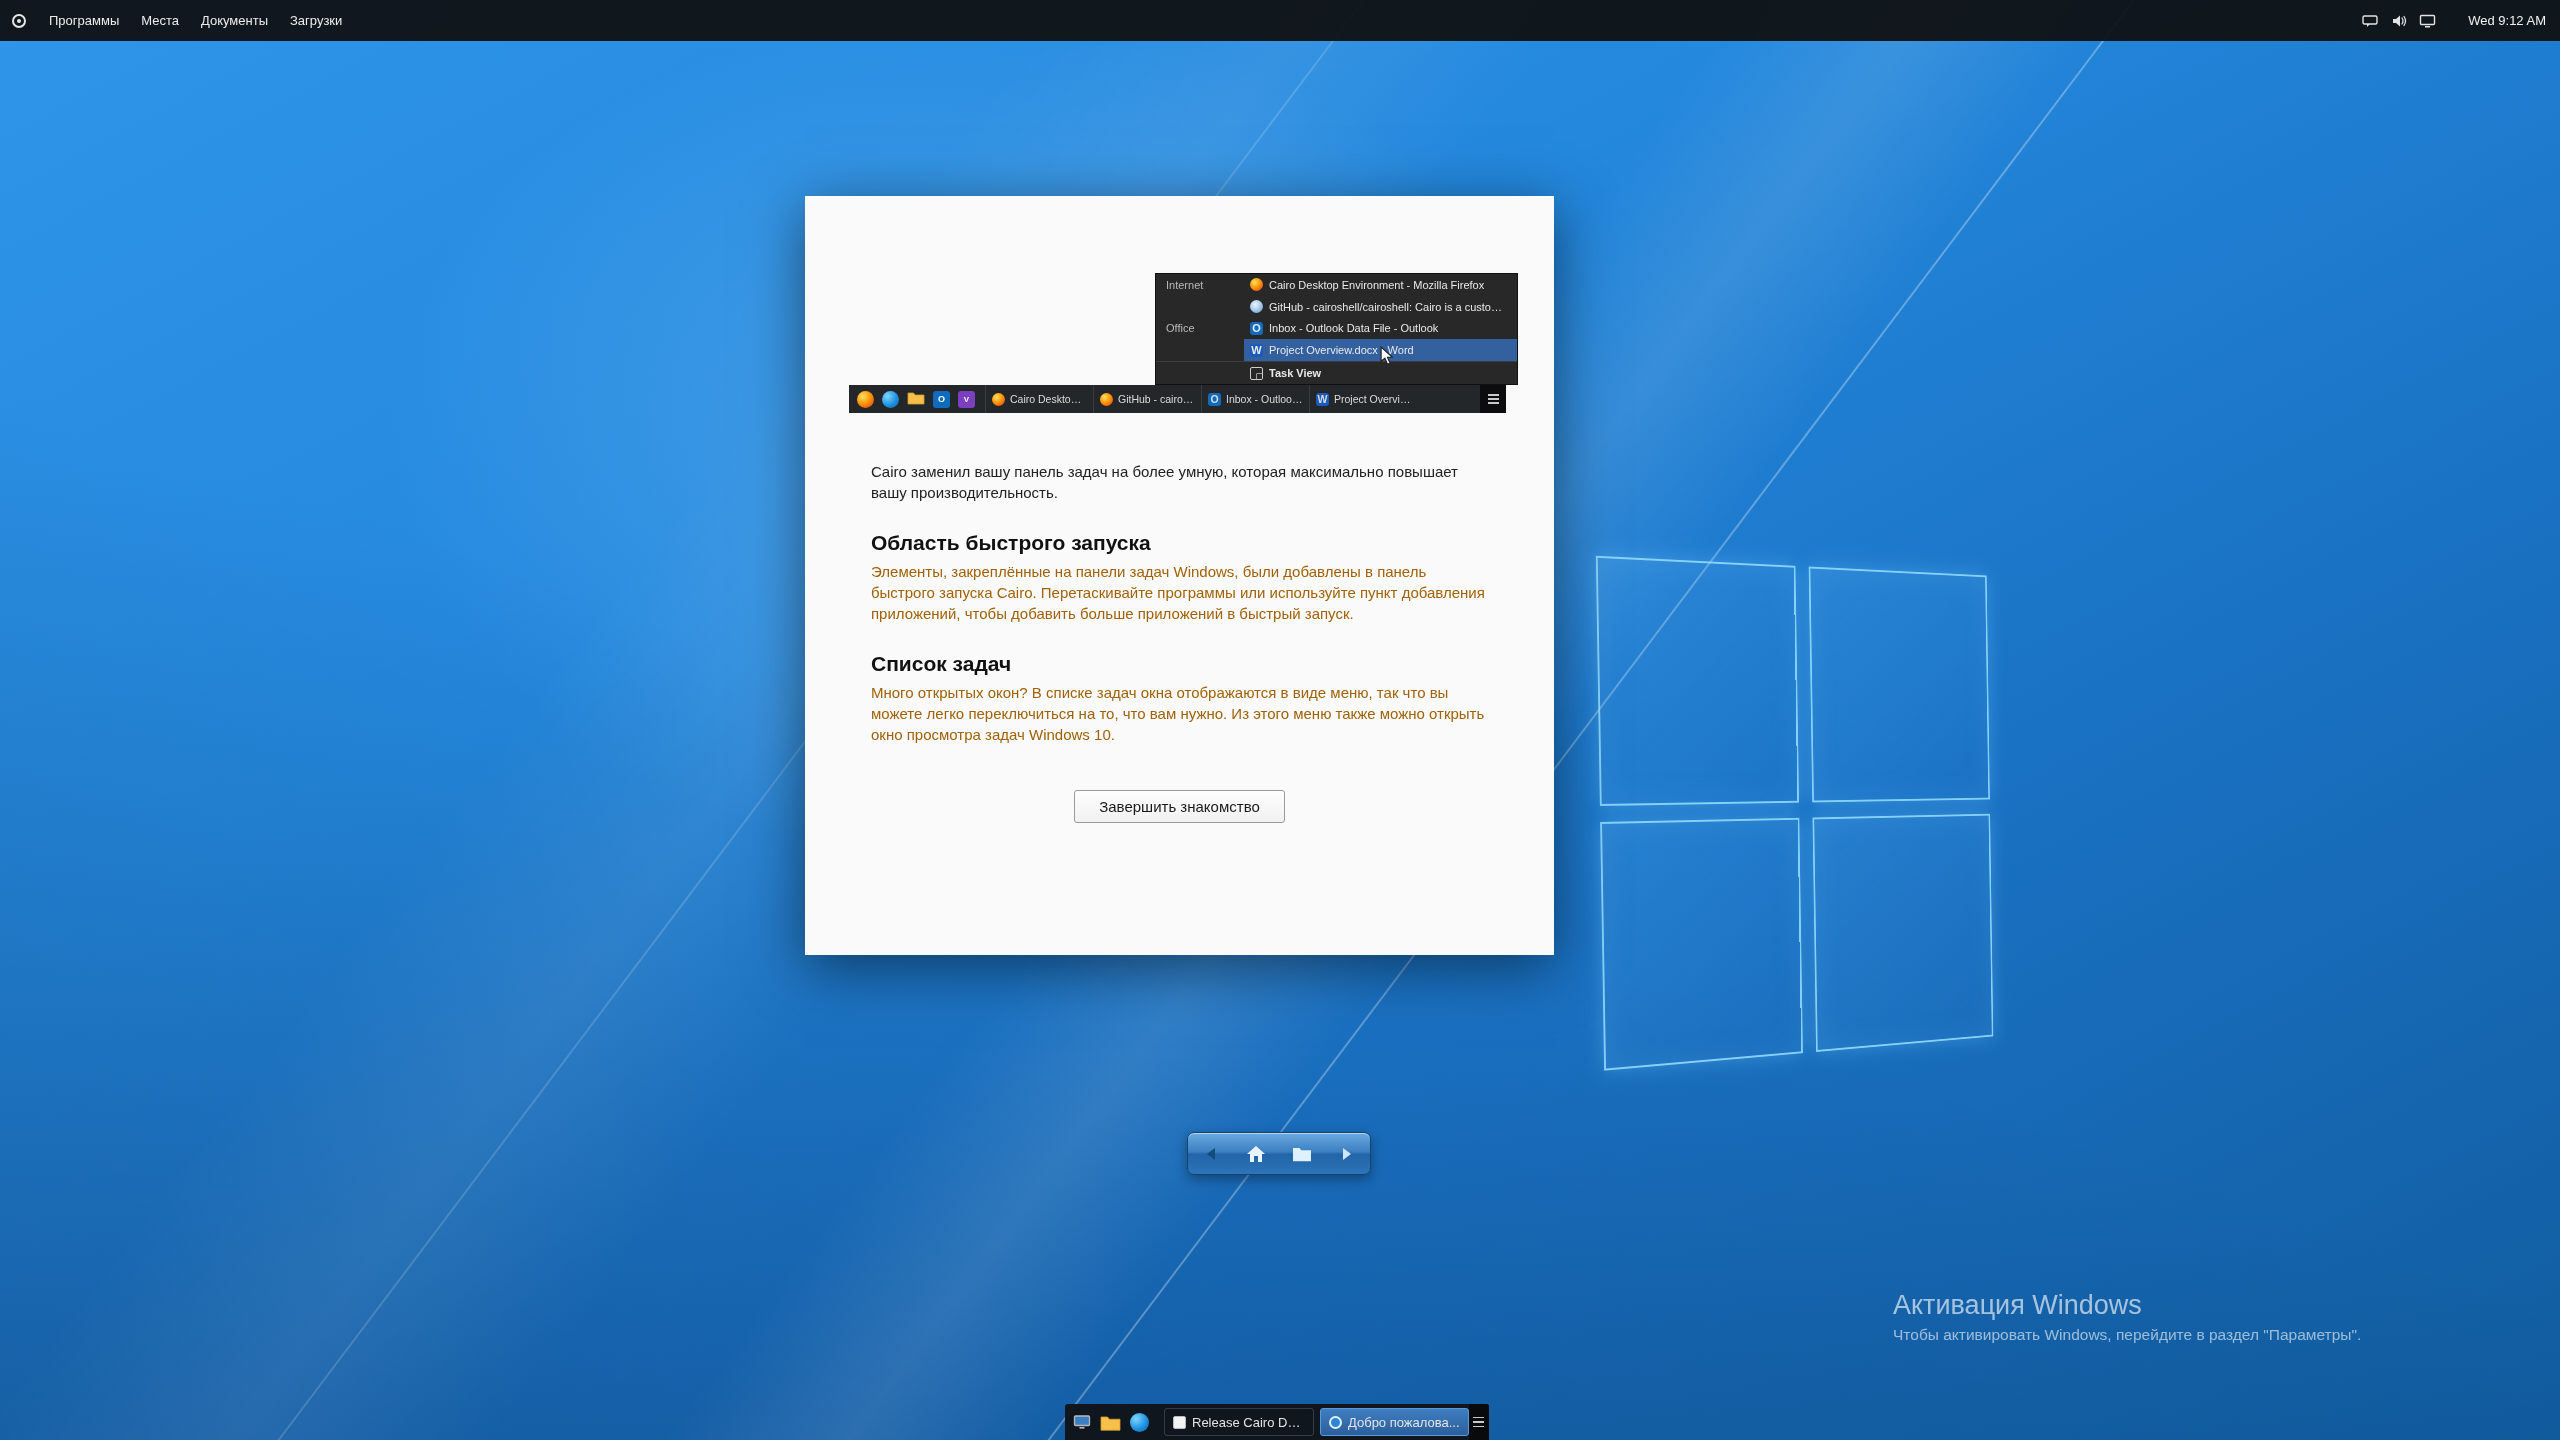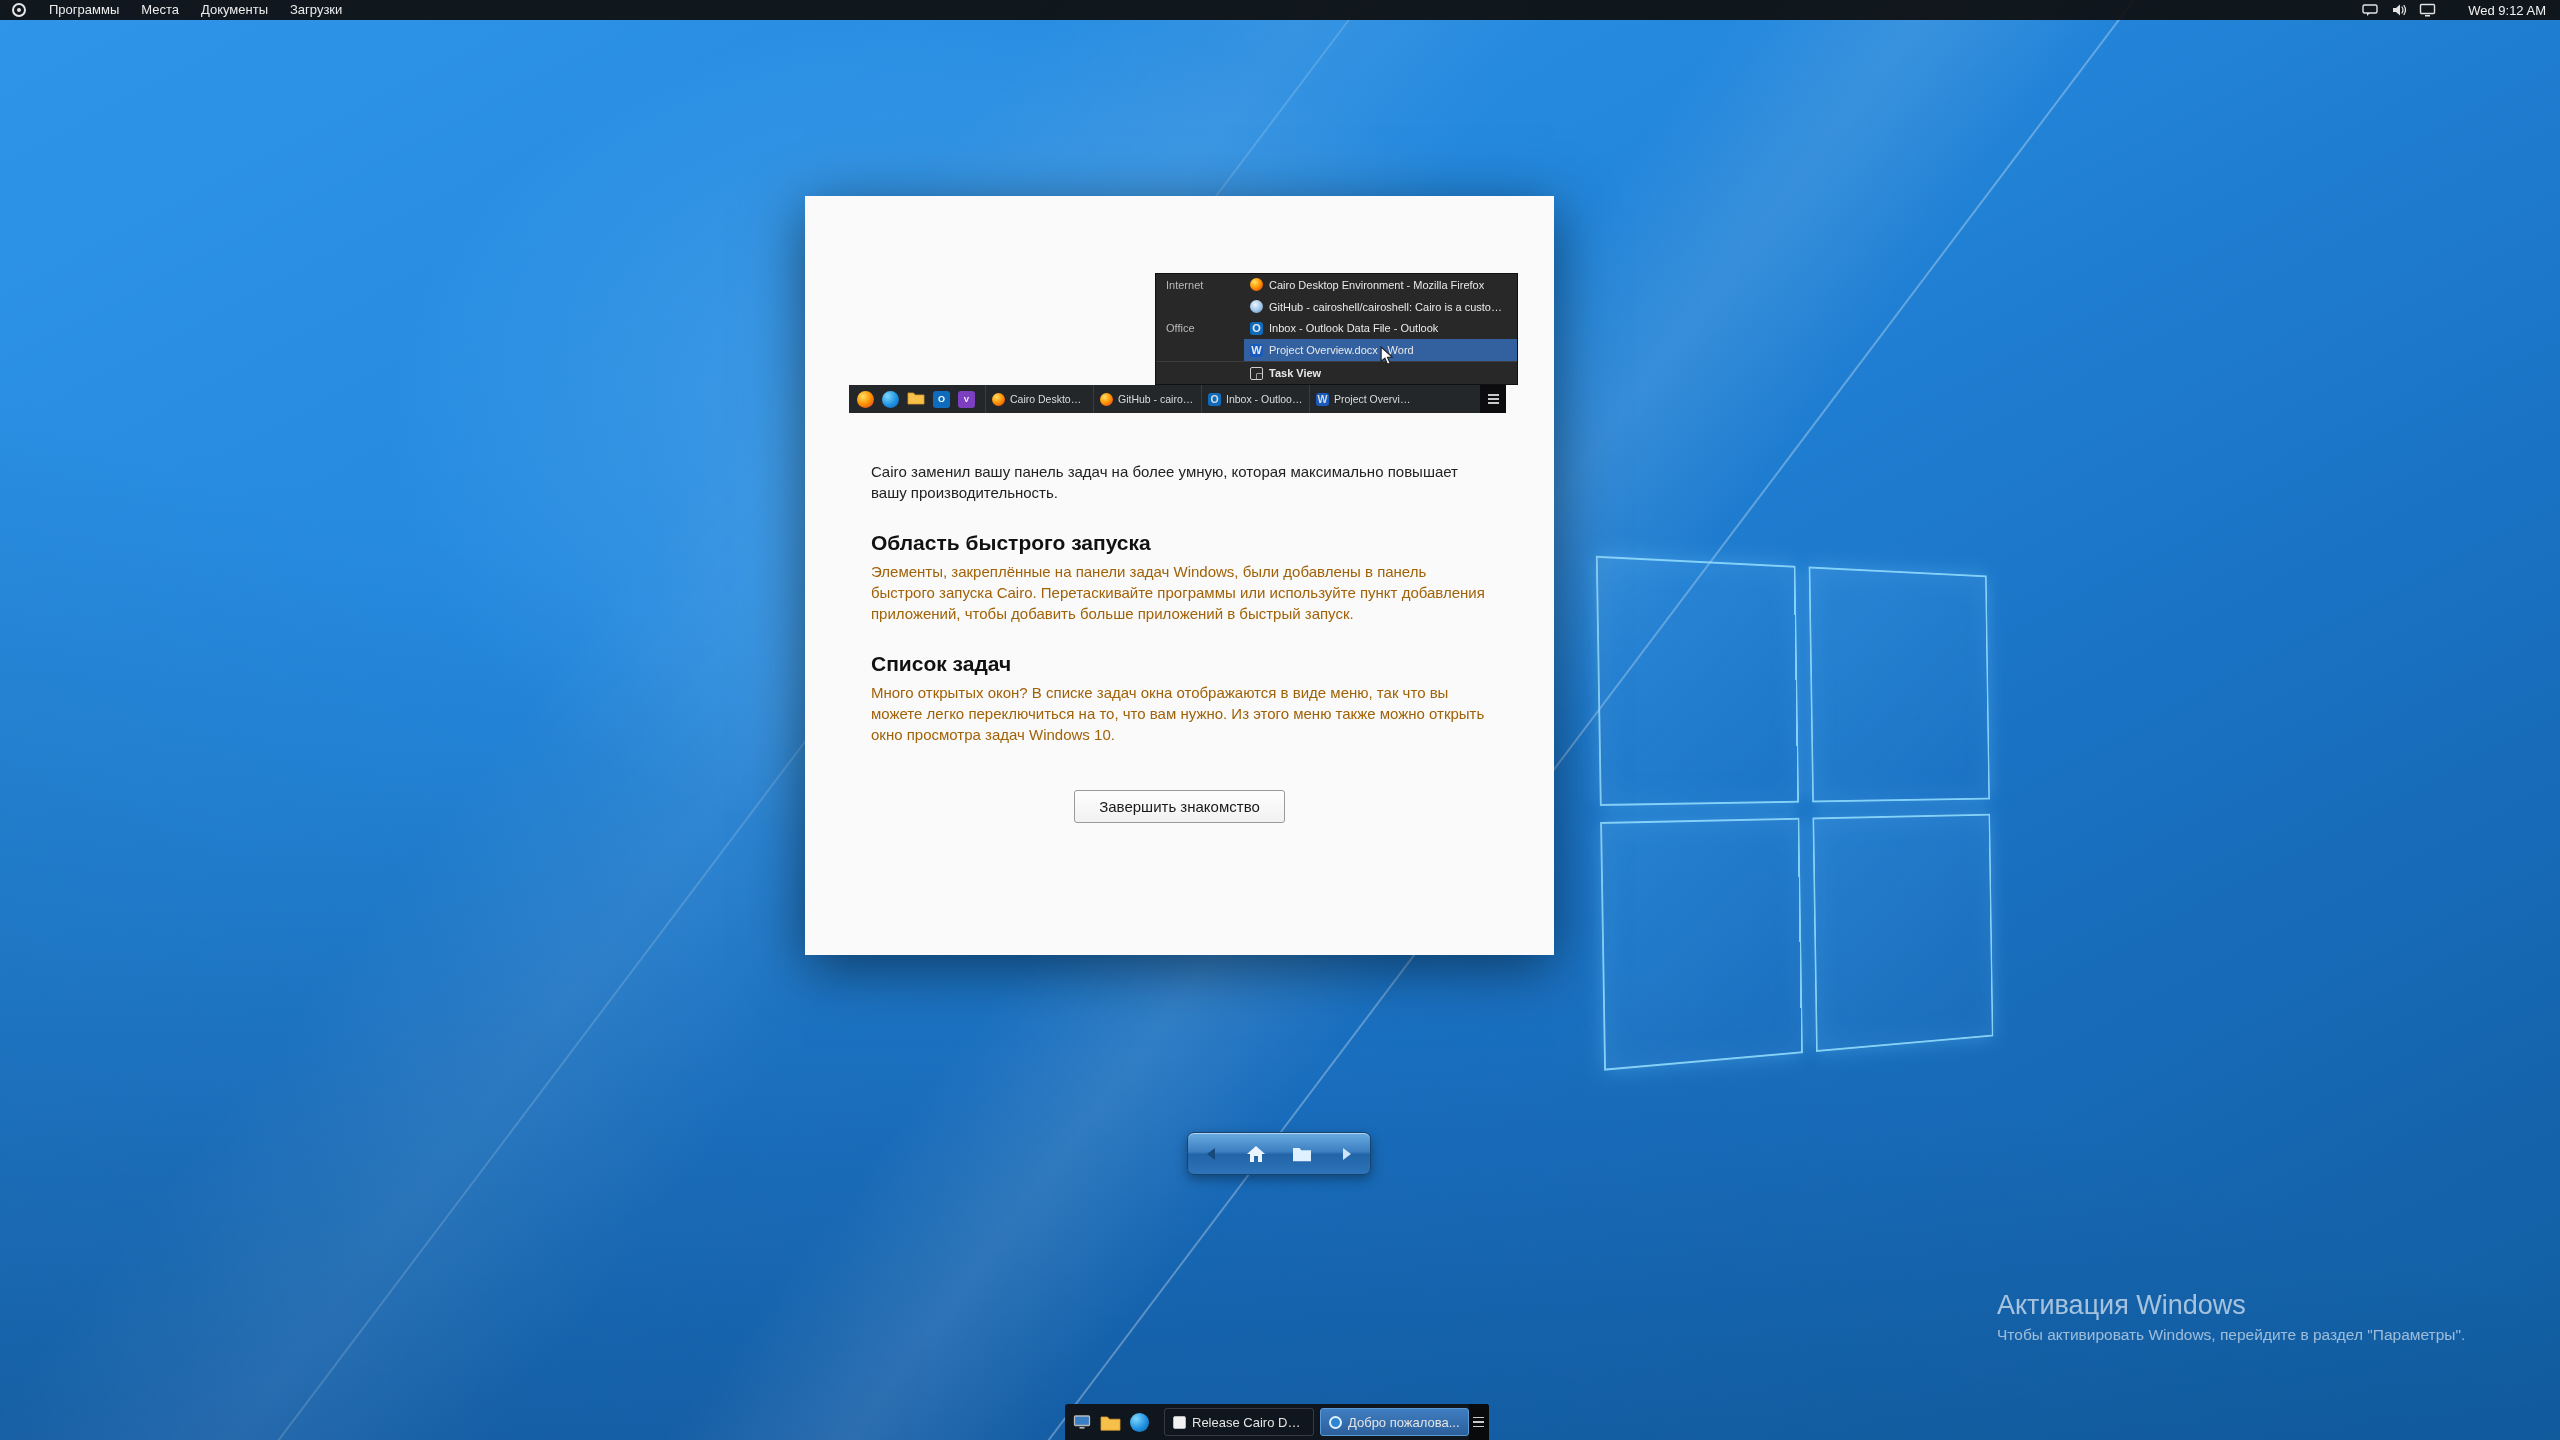--- a/index.html
+++ b/index.html
@@ -24,21 +24,21 @@
   .beam-line-2 { left:760px;  top:-500px; width:2px; height:2600px; background:rgba(255,255,255,0.16); transform:rotate(37deg); }
 
   #win-logo { position:absolute; left:1600px; top:556px; width:470px; height:515px;
     display:grid; grid-template-columns:1fr 1fr; grid-template-rows:1fr 1fr; gap:16px;
     transform:perspective(1500px) rotateY(22deg) rotateZ(-1deg); transform-origin:left center; }
   .pane { border:2px solid rgba(150,225,255,0.85);
     background:linear-gradient(135deg, rgba(100,190,255,0.16), rgba(40,110,200,0.05));
     box-shadow:0 0 20px rgba(110,200,255,0.35), inset 0 0 34px rgba(130,205,255,0.12); }
 
   
-  #menubar { position:absolute; left:0; top:0; width:2560px; height:20px; z-index:50;
+  #menubar { position:absolute; left:0; top:0; width:2560px; height:41px; z-index:50;
     background:rgba(14,14,14,0.93); display:flex; align-items:center; color:#ececec; font-size:13px; }
   .mb-logo { width:14px; height:14px; border:2px solid #e6e6e6; border-radius:50%; margin:0 12px 0 12px; position:relative; }
   .mb-logo::after { content:""; position:absolute; left:3px; top:3px; width:4px; height:4px; background:#e6e6e6; border-radius:50%; }
   .mb-item { padding:0 11px; height:24px; line-height:24px; cursor:default; }
   #mb-right { margin-left:auto; display:flex; align-items:center; gap:12px; padding-right:14px; }
   .tray-ico { width:17px; height:15px; display:flex; align-items:center; justify-content:center; }
   .mb-clock { font-size:13px; color:#f2f2f2;margin-left:20px; }
 
   
   #welcome { position:absolute; left:805px; top:196px; width:749px; height:759px;
@@ -102,21 +102,21 @@
   .tb-ico { margin-right:9px; display:flex; align-items:center; justify-content:center; }
   .ic20 { width:19px; height:19px; }
   .tb-btn { height:28px; display:flex; align-items:center; gap:6px; padding:0 8px; margin-left:6px;
     border:1px solid rgba(255,255,255,0.16); border-radius:3px; cursor:pointer; max-width:150px; }
   .tb-btn span { font-size:13px; color:#e4e4e4; white-space:nowrap; overflow:hidden; text-overflow:ellipsis; }
   .tb-btn.active { background:linear-gradient(#3f7ec2,#2b5f9b); border-color:#5b9bd5; }
   .tb-burger { margin-left:auto; width:26px; height:36px; background:rgba(8,9,11,0.95); border-radius:0 3px 0 0;
     display:flex; flex-direction:column; gap:3px; align-items:center; justify-content:center; cursor:pointer; }
 
   
-  #activation { position:absolute; left:1997px; top:1290px; color:rgba(255,255,255,0.62); z-index:10; }
+  #activation { position:absolute; left:1893px; top:1290px; color:rgba(255,255,255,0.62); z-index:10; }
   #activation .a-title { font-size:27px; font-weight:400; }
   #activation .a-sub { margin-top:5px; font-size:15.5px; color:rgba(255,255,255,0.58); }
 </style>
 </head>
 <body>
 
 <div id="screen">
 
   <div class="beam beam-soft-2"></div>
   <div class="beam beam-soft-1"></div>

